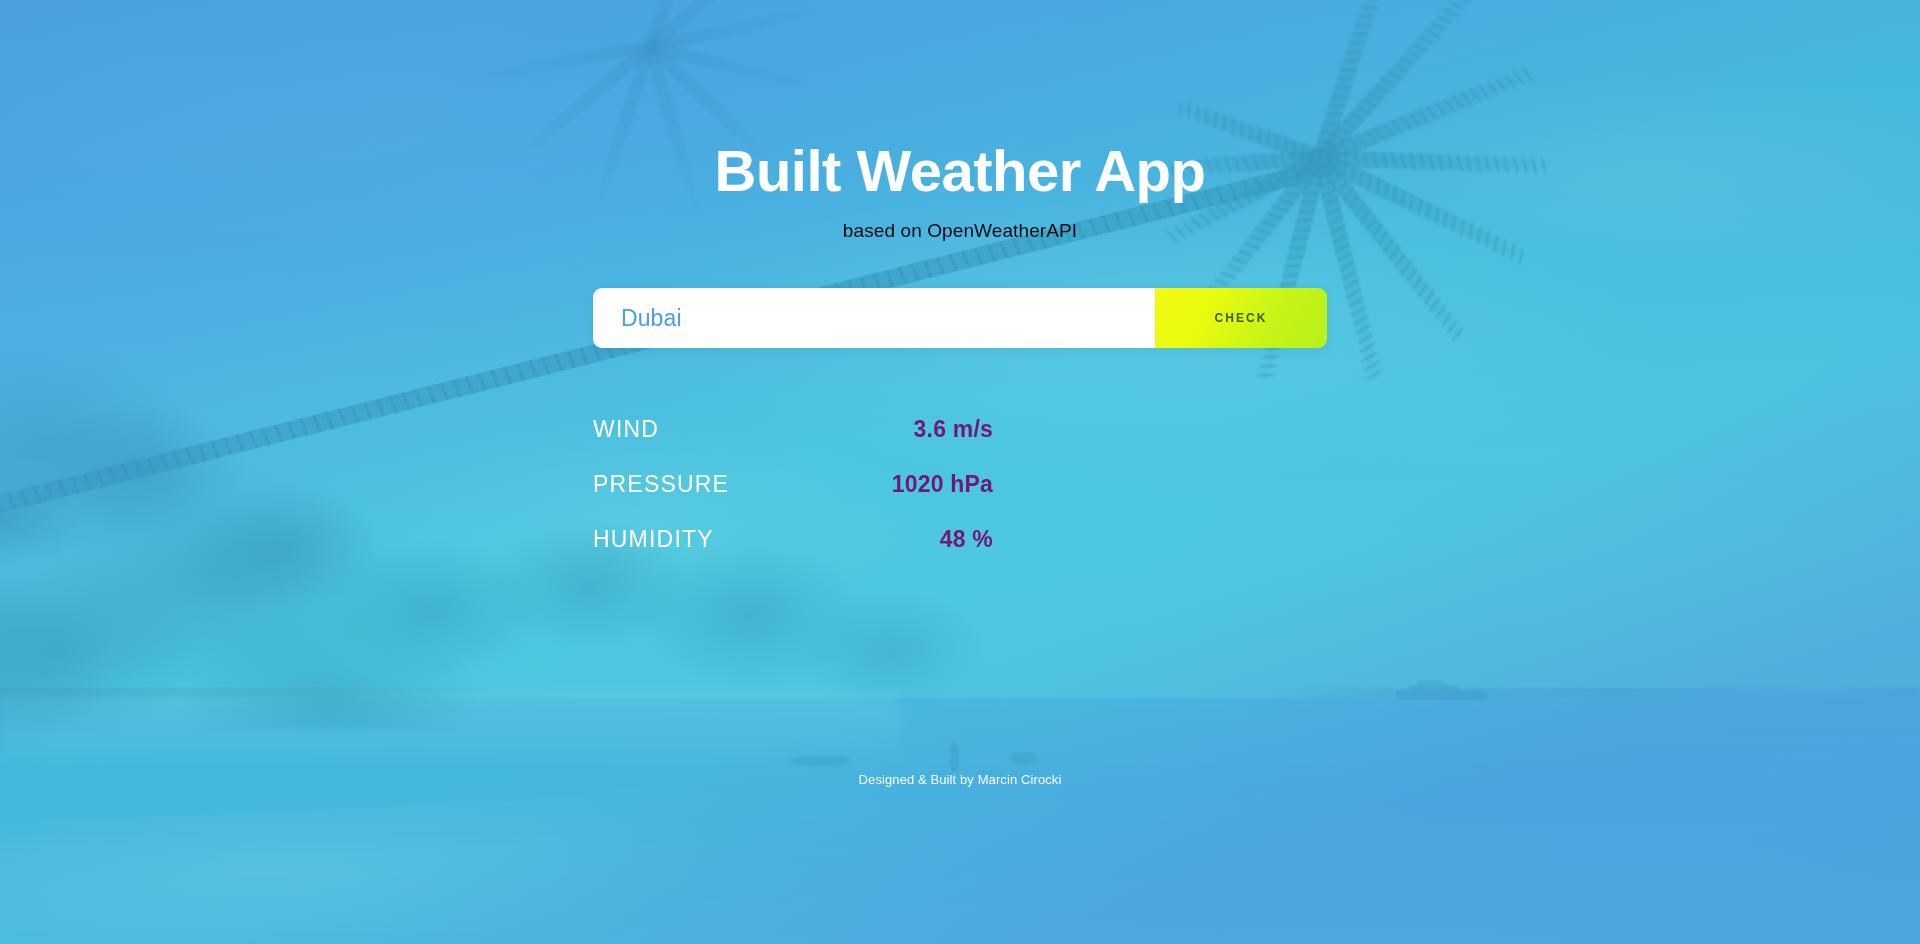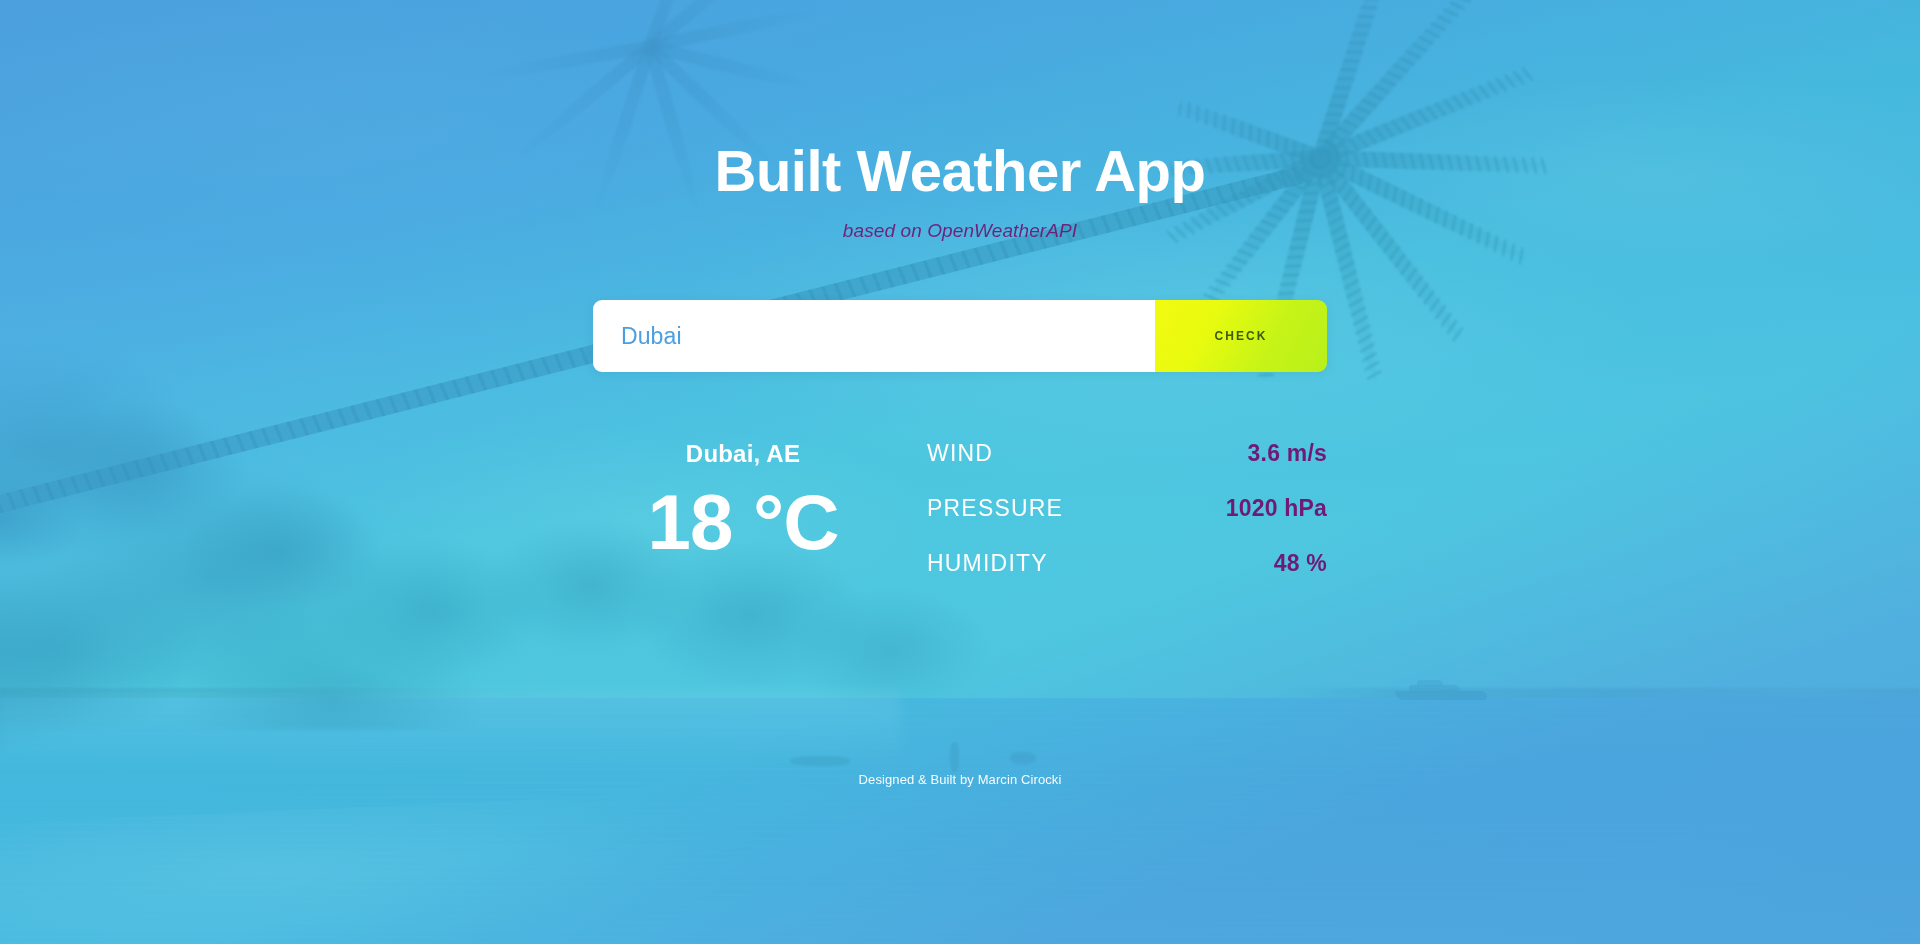--- a/index.html
+++ b/index.html
@@ -227,32 +227,31 @@
     letter-spacing:-0.5px;
     color:#ffffff;
     line-height:1;
     text-align:center;
   }
 
   .app-subtitle {
     margin-top:20px;
     font-size:19px;
     font-weight:normal;
-    color:#701a75;
+    color:#000000;
     opacity:.94;
     letter-spacing:.1px;
-    font-style:italic;
   }
 
   
   .search-row {
-    margin-top:58px;
+    margin-top:46px;
     display:flex;
     width:734px;
-    height:72px;
+    height:60px;
     border-radius:9px;
     overflow:hidden;
     box-shadow:0 2px 10px rgba(20,80,120,.10);
   }
 
   .search-input {
     flex:1 1 auto;
     border:none;
     outline:none;
     background:#ffffff;
@@ -408,24 +407,20 @@
 
   <div class="app-subtitle">based on OpenWeatherAPI</div>
 
   <form class="search-row">
     <input class="search-input" type="text" placeholder="Dubai" value="Dubai" style="">
     <button class="check-button" type="submit">CHECK</button>
   </form>
 
   <div class="weather">
 
-    <div class="weather-left">
-      <div class="location">Dubai, AE</div>
-      <div class="temperature">18 °C</div>
-    </div>
 
     <div class="weather-right">
 
       <div class="stat-row">
         <span class="stat-label">WIND</span>
         <span class="stat-value">3.6 m/s</span>
       </div>
 
       <div class="stat-row">
         <span class="stat-label">PRESSURE</span>

